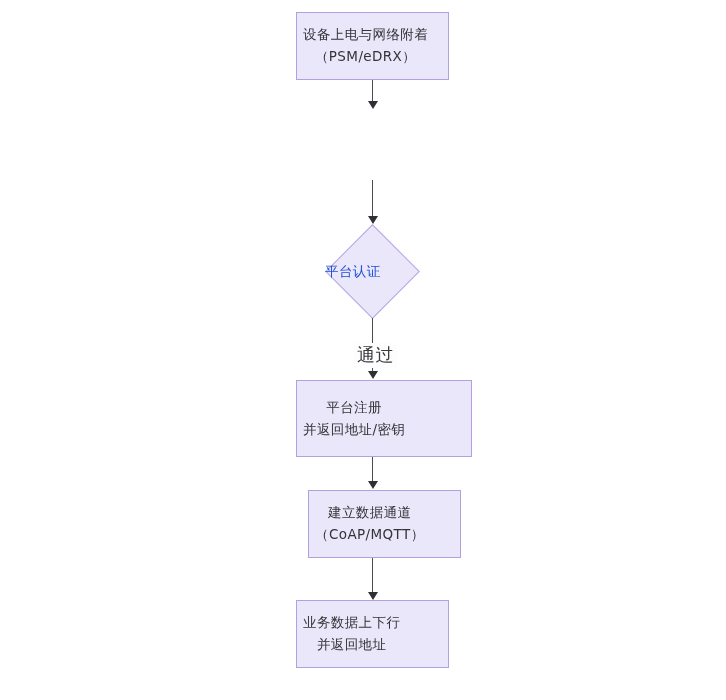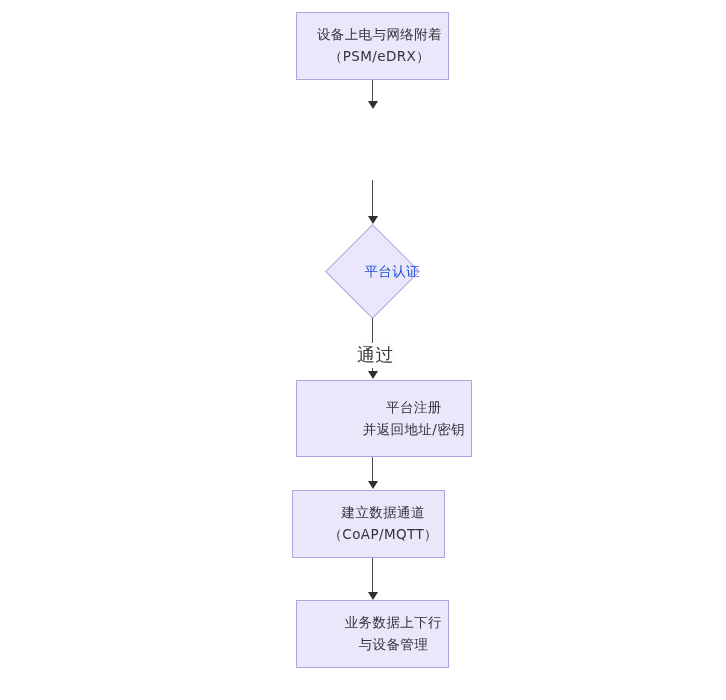--- a/index.html
+++ b/index.html
@@ -22,21 +22,21 @@
     width: 726px;
     height: 700px;
   }
 
   
   .node {
     position: absolute;
     box-sizing: border-box;
     display: flex;
     align-items: center;
-    justify-content: flex-end;
+    justify-content: flex-start;
     text-align: center;
   }
 
   .node-process {
     background: #eae7fa;
     border: 1.6px solid #b4a0e0;
     color: #333338;
     font-size: 13.5px;
     line-height: 1.62;
     letter-spacing: 0.4px;
@@ -127,26 +127,26 @@
   <div class="edge-label" style="left:354px; top:343px;">通过</div>
 
   <div class="node node-process" style="left:296px; top:380px; width:176px; height:77px;">
     <span class="node-label">平台注册
 并返回地址/密钥</span>
   </div>
 
   <div class="edge-line" style="left:372px; top:457px; height:26px;"></div>
   <div class="edge-arrow" style="left:367.5px; top:481px;"></div>
 
-  <div class="node node-process" style="left:292px; top:490px; width:153px; height:68px;">
+  <div class="node node-process" style="left:308px; top:490px; width:153px; height:68px;">
     <span class="node-label">建立数据通道
 （CoAP/MQTT）</span>
   </div>
 
   <div class="edge-line" style="left:372px; top:558px; height:36px;"></div>
   <div class="edge-arrow" style="left:367.5px; top:592px;"></div>
 
   <div class="node node-process" style="left:296px; top:600px; width:153px; height:68px;">
     <span class="node-label">业务数据上下行
-与设备管理</span>
+并返回地址</span>
   </div>
 
 </div>
 
 </body></html>

